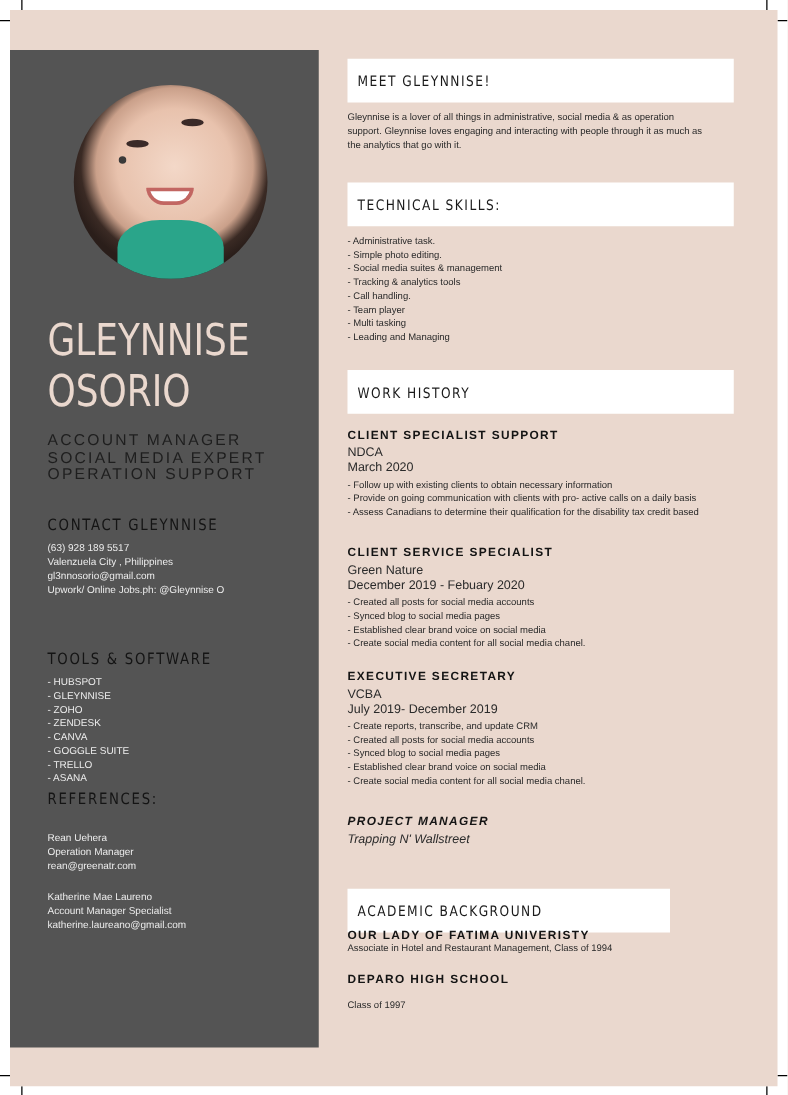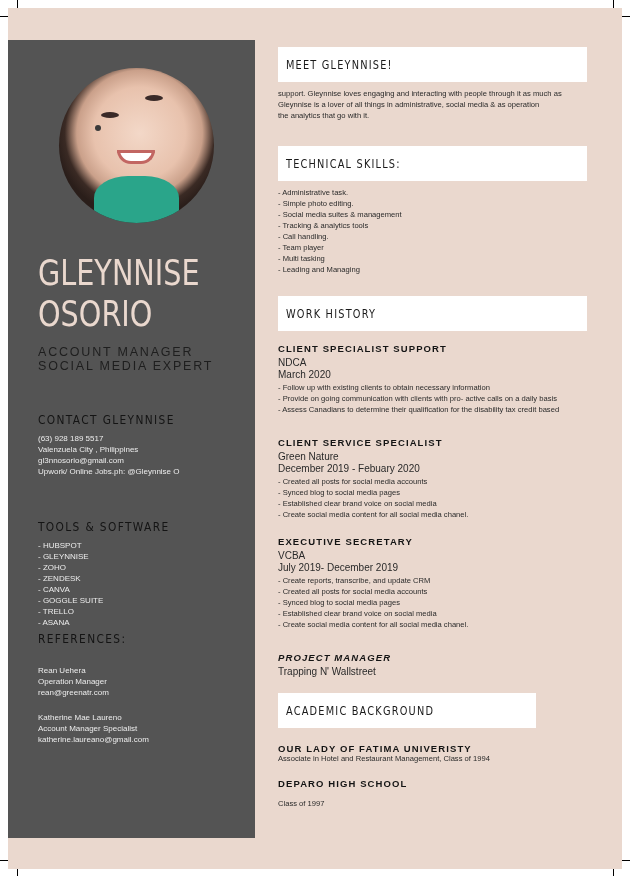--- a/index.html
+++ b/index.html
@@ -64,20 +64,21 @@
 </div>
 
 <div class="name">
   <div>GLEYNNISE</div>
   <div>OSORIO</div>
 </div>
 
 <div class="titles">
   <div>ACCOUNT MANAGER</div>
   <div>SOCIAL MEDIA EXPERT</div>
+  <div>OPERATION SUPPORT</div>
 </div>
 
 <div class="side-heading" style="top:412px;">CONTACT GLEYNNISE</div>
 <div class="side-text" style="top:433px;">
   <div>(63) 928 189 5517</div>
   <div>Valenzuela City , Philippines</div>
   <div>gl3nnosorio@gmail.com</div>
   <div>Upwork/ Online Jobs.ph: @Gleynnise O</div>
 </div>
 
@@ -102,22 +103,22 @@
 <div class="side-text" style="top:712px;">
   <div>Katherine  Mae Laureno</div>
   <div>Account Manager Specialist</div>
   <div>katherine.laureano@gmail.com</div>
 </div>
 
 <div class="box-heading" style="top:47px;">
   <span>MEET GLEYNNISE!</span>
 </div>
 <div class="body-text" style="top:88px;">
+  <div>Gleynnise is a lover of all things in administrative, social media &amp;  as  operation</div>
   <div>support. Gleynnise loves engaging and interacting with people through it as much as</div>
-  <div>Gleynnise is a lover of all things in administrative, social media &amp;  as  operation</div>
   <div>the analytics that go with it.</div>
 </div>
 
 <div class="box-heading" style="top:146px;">
   <span>TECHNICAL SKILLS:</span>
 </div>
 <div class="body-text" style="top:187px;">
   <div>- Administrative task.</div>
   <div>- Simple  photo editing.</div>
   <div>- Social media suites &amp; management</div>
@@ -162,25 +163,25 @@
 </div>
 <div class="body-text" style="top:575px;">
   <div>- Create reports, transcribe, and update CRM</div>
   <div>- Created all posts for social media accounts</div>
   <div>- Synced blog to social media pages</div>
   <div>- Established clear brand voice on social media</div>
   <div>- Create social media content for all social media chanel.</div>
 </div>
 
 <div class="job-title" style="top:652px;font-style:italic;">PROJECT MANAGER</div>
-<div class="job-meta" style="top:666px;">
+<div class="job-meta" style="top:666px;font-style:italic;">
   <div>Trapping N' Wallstreet</div>
 </div>
 
-<div class="box-heading" style="top:693px;width:258px;">
+<div class="box-heading" style="top:711px;width:258px;">
   <span>ACADEMIC BACKGROUND</span>
 </div>
 <div class="job-title" style="top:743px;">OUR LADY OF FATIMA UNIVERISTY</div>
 <div class="body-text" style="top:753px;">
   <div>Associate in Hotel and Restaurant Management, Class of 1994</div>
 </div>
 <div class="job-title" style="top:778px;">DEPARO HIGH SCHOOL</div>
 <div class="body-text" style="top:798px;">
   <div>Class of 1997</div>
 </div>

